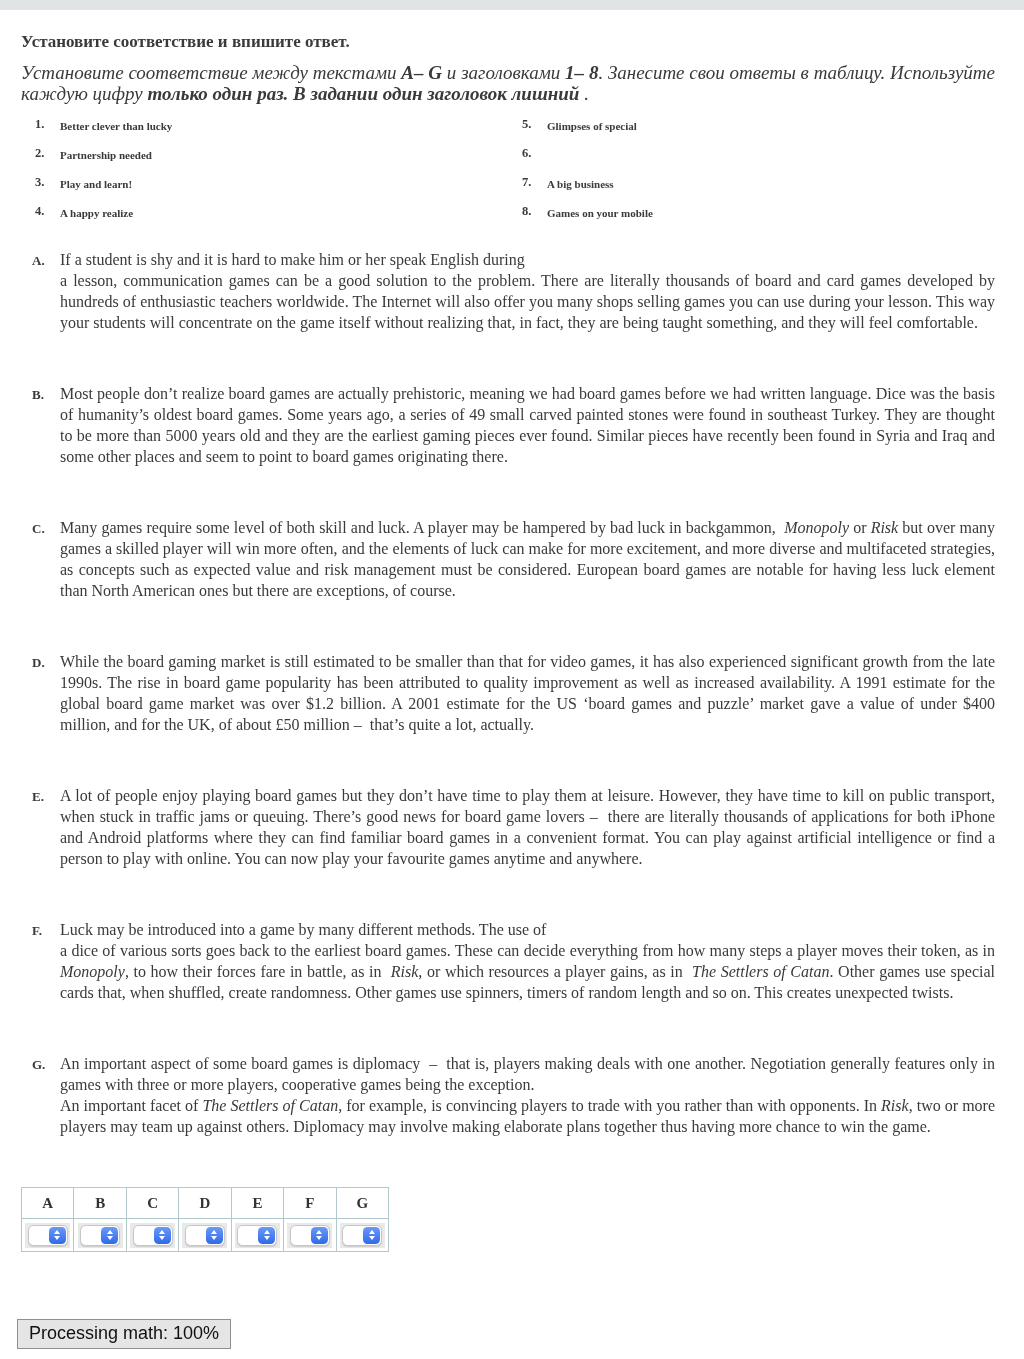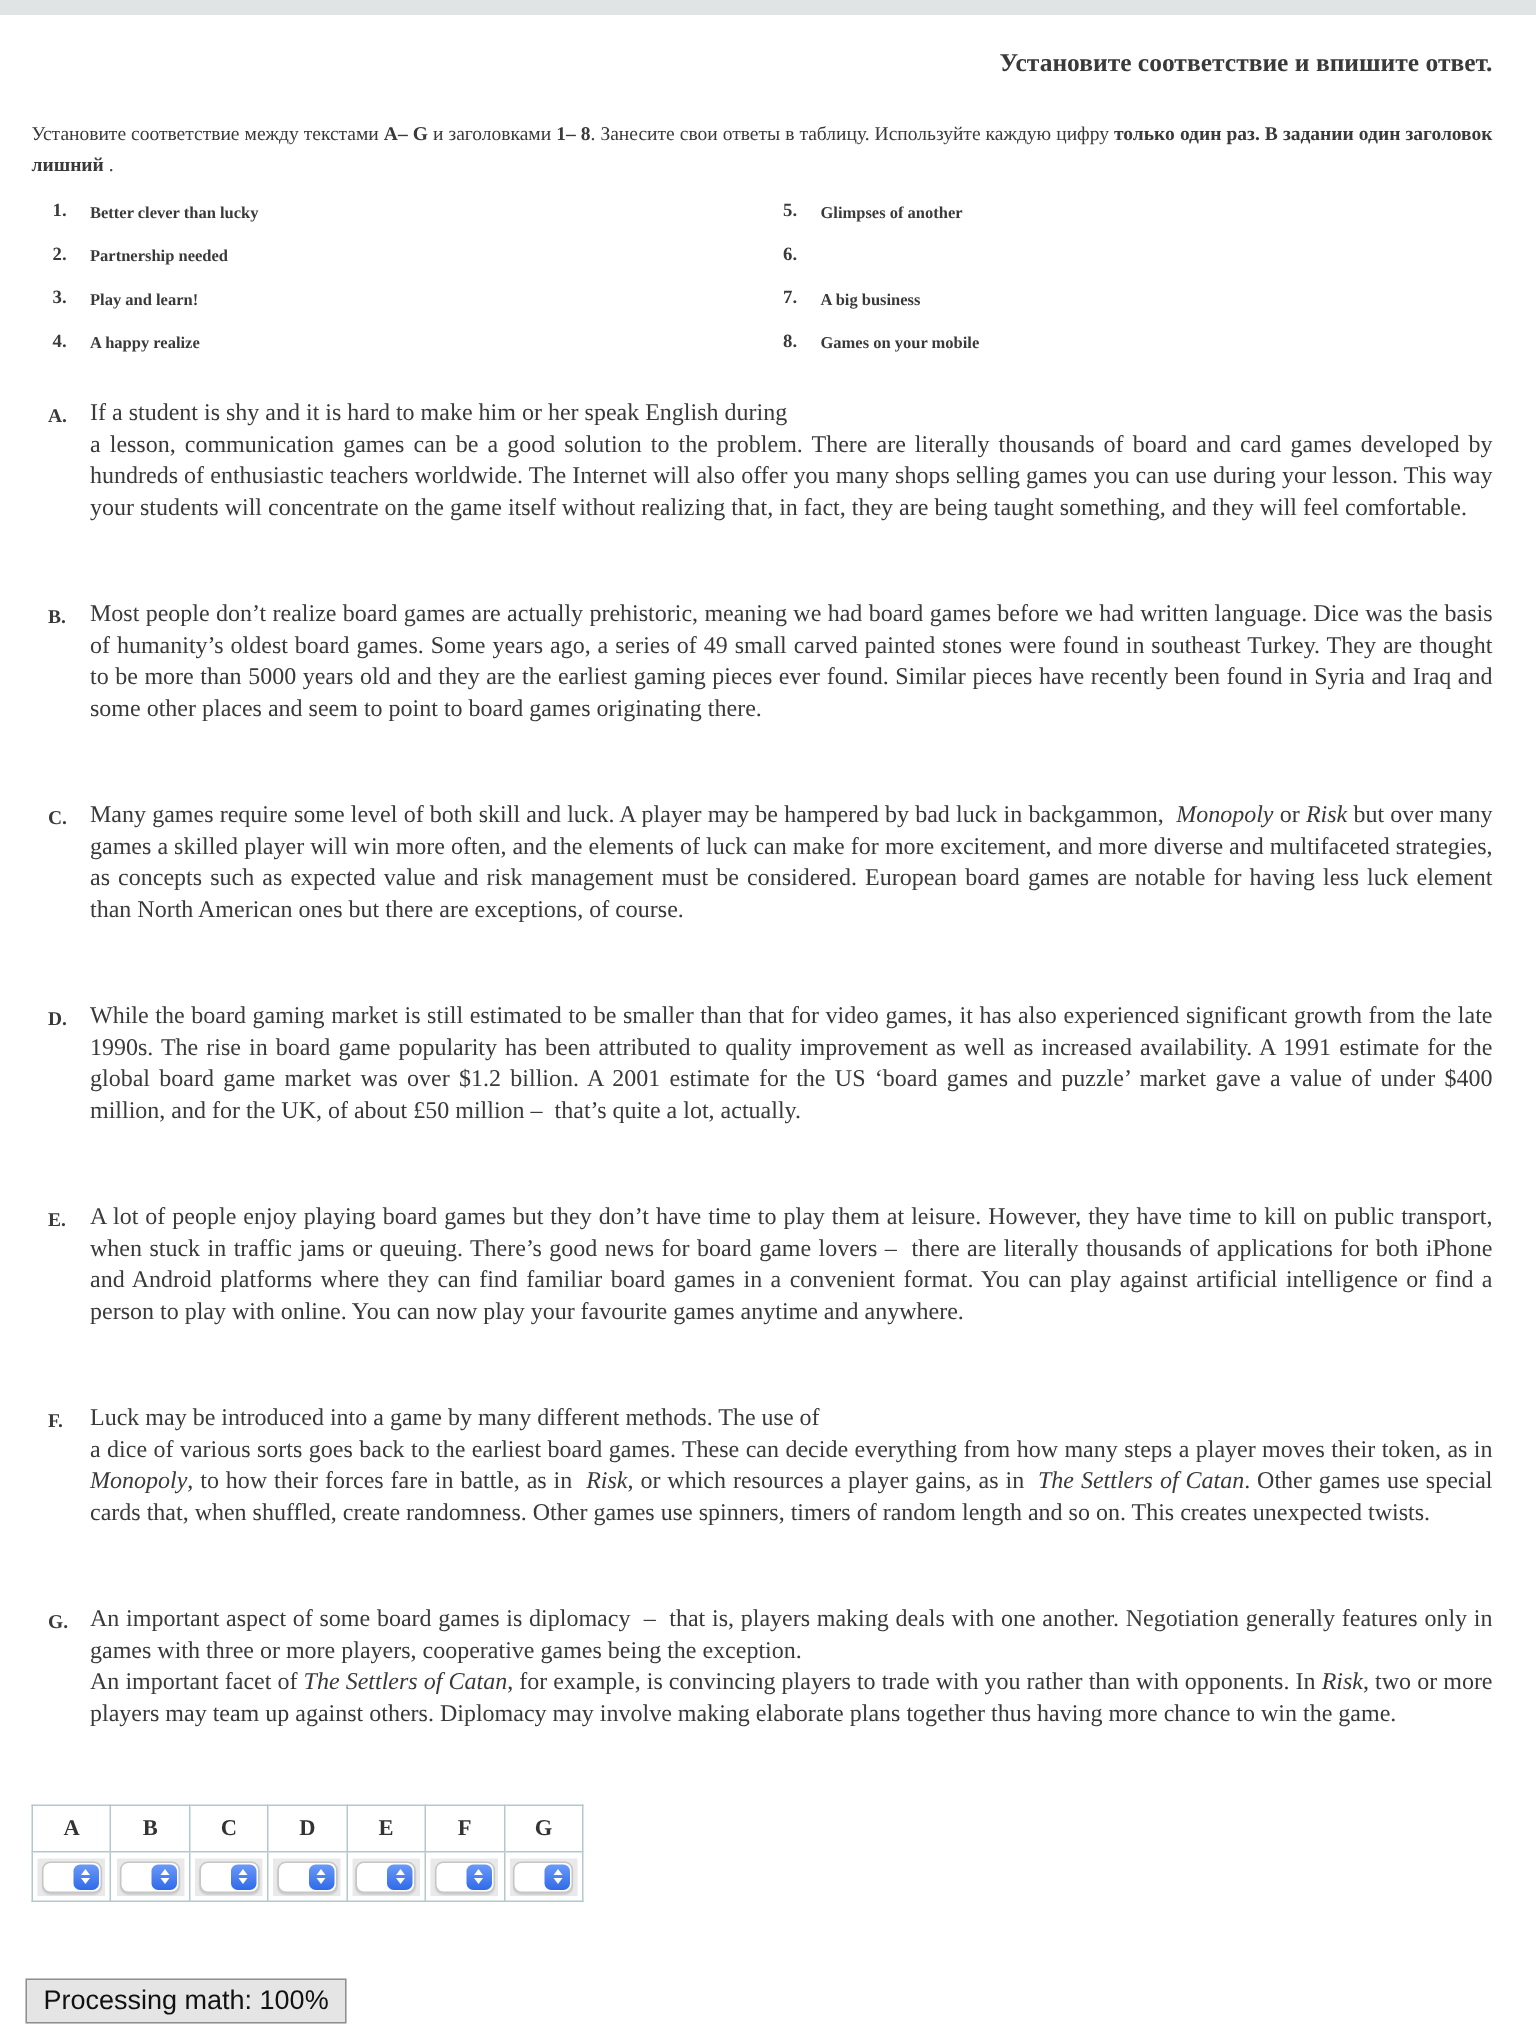--- a/index.html
+++ b/index.html
@@ -13,26 +13,26 @@
     overflow:hidden;
   }
   .topbar { height:10px; width:100%; background:#e0e4e4; }
   .content { padding:0 29px 0 21px; }
 
   .page-title {
     margin-top:21px;
     font-size:17px;
     font-weight:bold;
     line-height:22px;
-    text-align:right;
   }
 
   .instructions {
-    margin-top:25px;
-    font-size:13px;
+    margin-top:9px;
+    font-style:italic;
+    font-size:19px;
     line-height:21px;
     text-align:justify;
   }
   .bd { font-weight:bold; }
   .it { font-style:italic; }
 
   .headings { display:flex; margin-top:12px; }
   .hcol { width:497px; }
   .hrow { display:flex; height:29px; padding-left:14px; }
   .hnum {
@@ -148,21 +148,21 @@
           <span class="hlabel">Play and learn!</span>
         </div>
       <div class="hrow">
           <span class="hnum">4.</span>
           <span class="hlabel">A happy realize</span>
         </div>
     </div>
     <div class="hcol">
       <div class="hrow">
           <span class="hnum">5.</span>
-          <span class="hlabel">Glimpses of another</span>
+          <span class="hlabel">Glimpses of special</span>
         </div>
       <div class="hrow">
           <span class="hnum">6.</span>
         </div>
       <div class="hrow">
           <span class="hnum">7.</span>
           <span class="hlabel">A big business</span>
         </div>
       <div class="hrow">
           <span class="hnum">8.</span>

